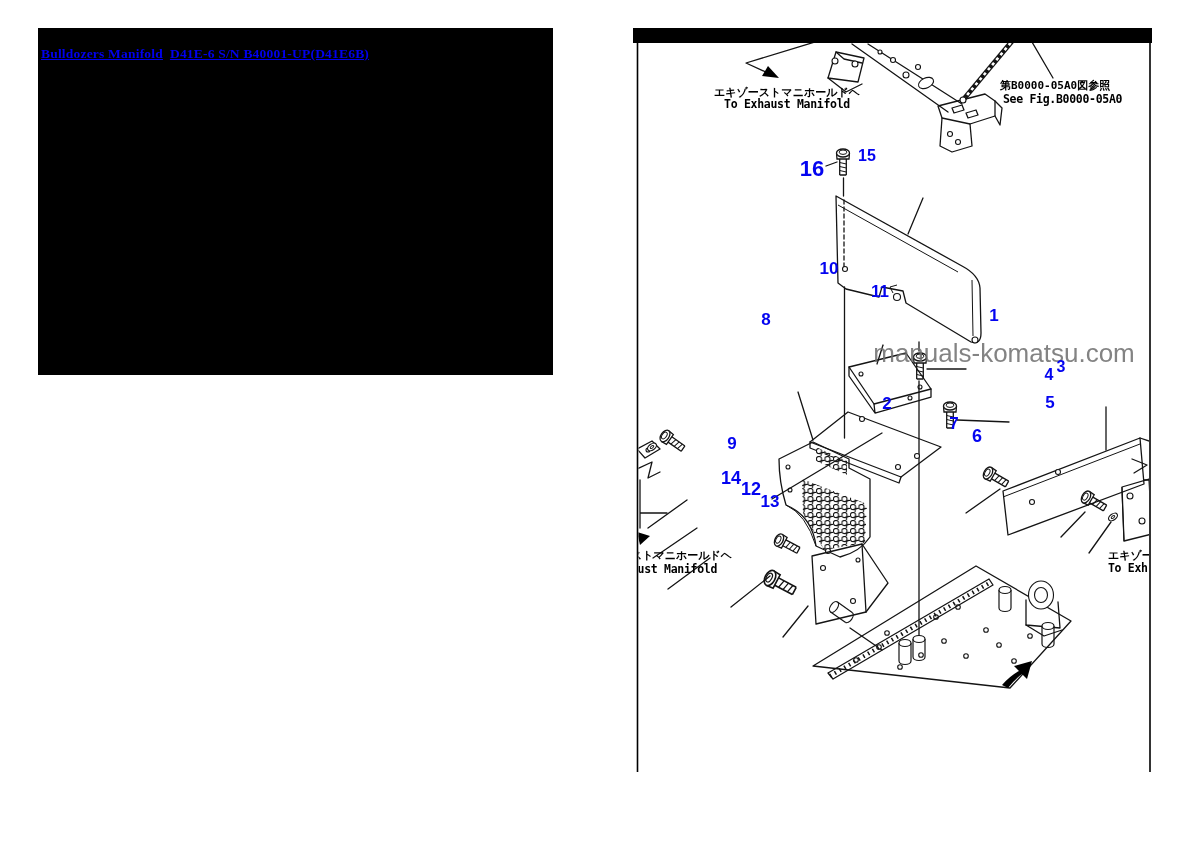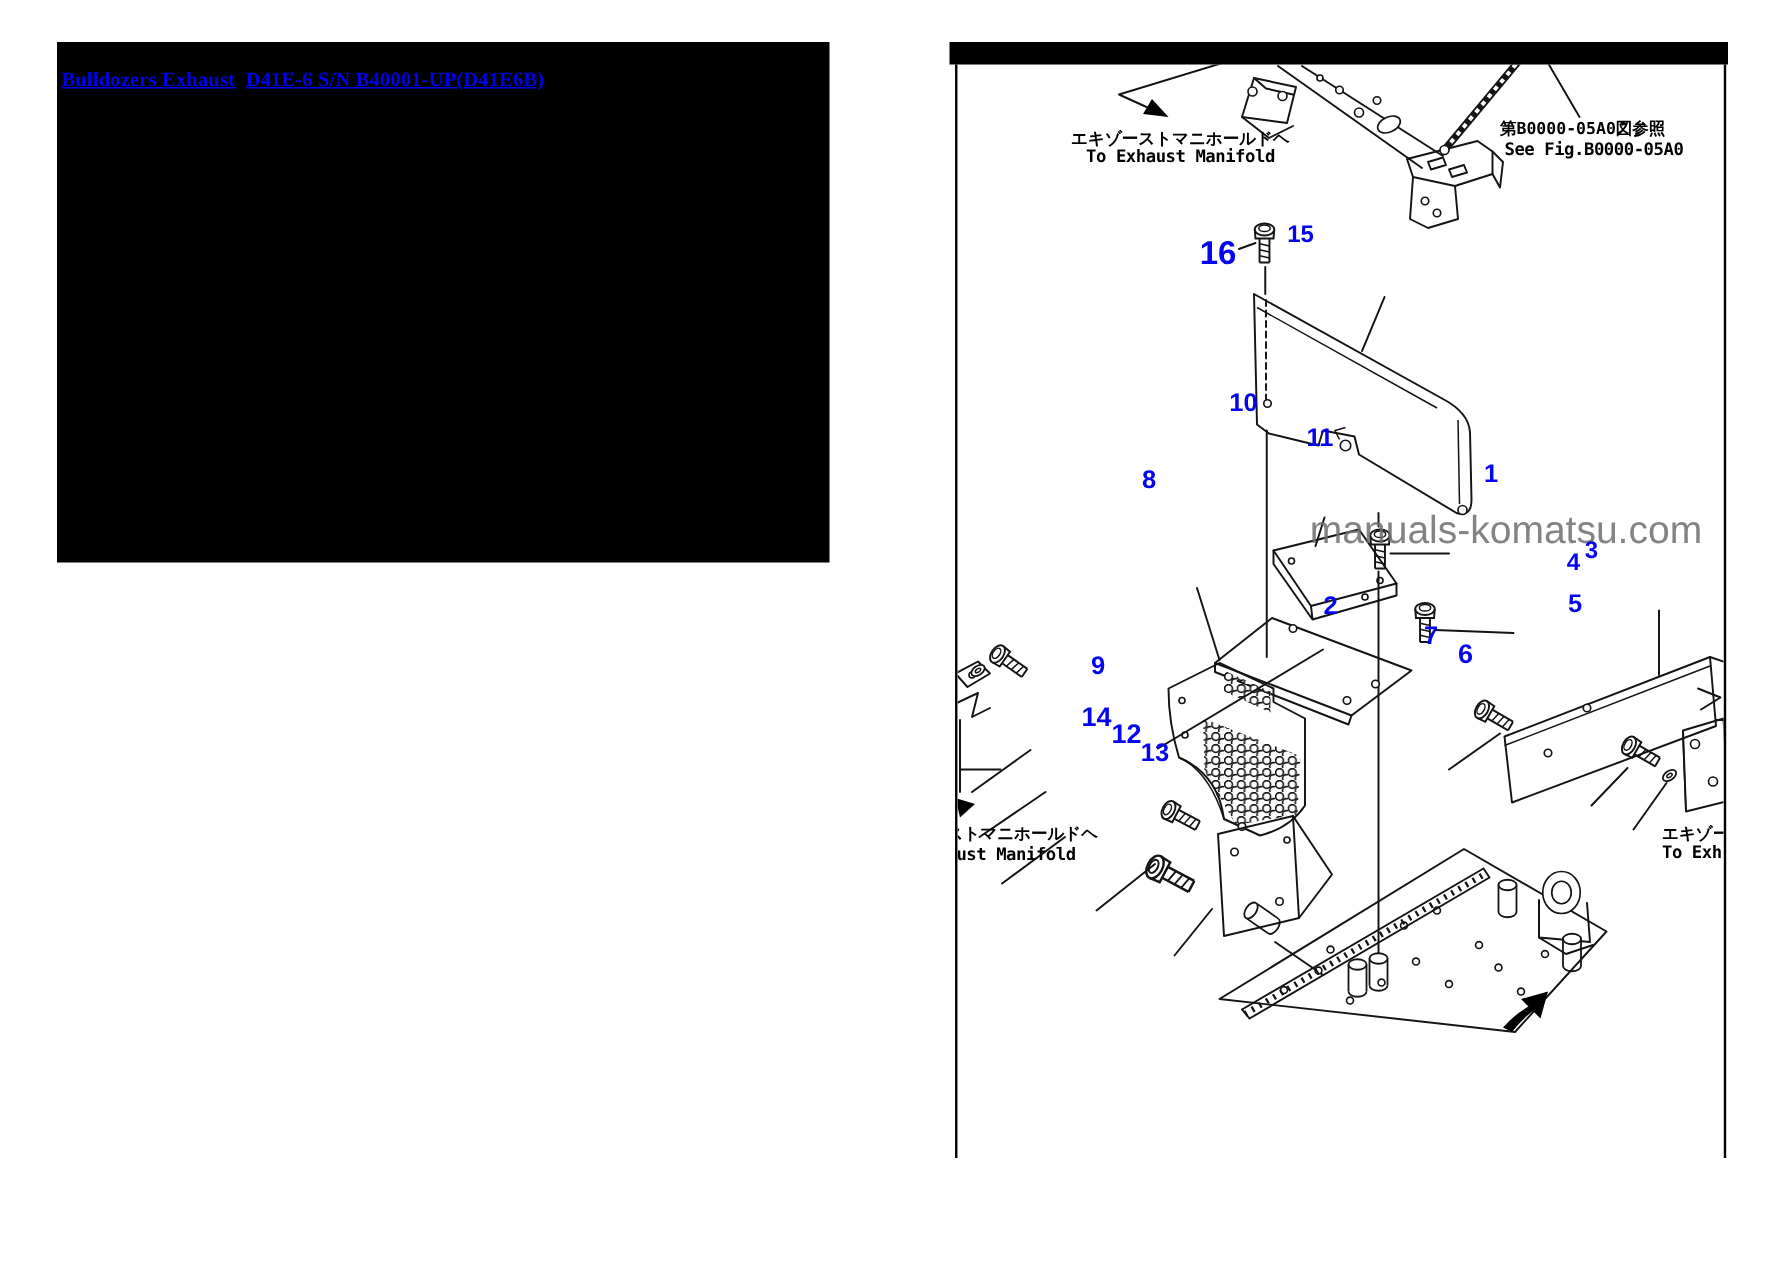--- a/index.html
+++ b/index.html
@@ -20,21 +20,21 @@
   .jp{font-size:11px;}
   .en{font-size:11.5px;letter-spacing:-0.3px;}
   .wm{font-family:"Liberation Sans",sans-serif;font-size:26px;opacity:0.85;
       text-anchor:middle;}
   .callout{font-family:"Liberation Sans",sans-serif;font-weight:bold;text-anchor:middle;}
 </style>
 </head>
 <body>
 
 <div class="banner">
-  <a href="#">Bulldozers Exhaust</a><a href="#">D41E-6 S/N B40001-UP(D41E6B)</a>
+  <a href="#">Bulldozers Manifold</a><a href="#">D41E-6 S/N B40001-UP(D41E6B)</a>
 </div>
 
 <svg class="diagram" width="540" height="762" viewBox="620 20 540 762">
   <defs>
     <clipPath id="frameClip">
         <rect x="638.5" y="43" width="510.5" height="729"></rect>
       </clipPath>
     <pattern id="perf" width="8.5" height="8" patternUnits="userSpaceOnUse">
       <circle cx="3" cy="3" r="2.6" fill="#fff" stroke="#141414" stroke-width="1.1"></circle>
       <circle cx="7.6" cy="7" r="2.6" fill="#fff" stroke="#141414" stroke-width="1.1"></circle>

